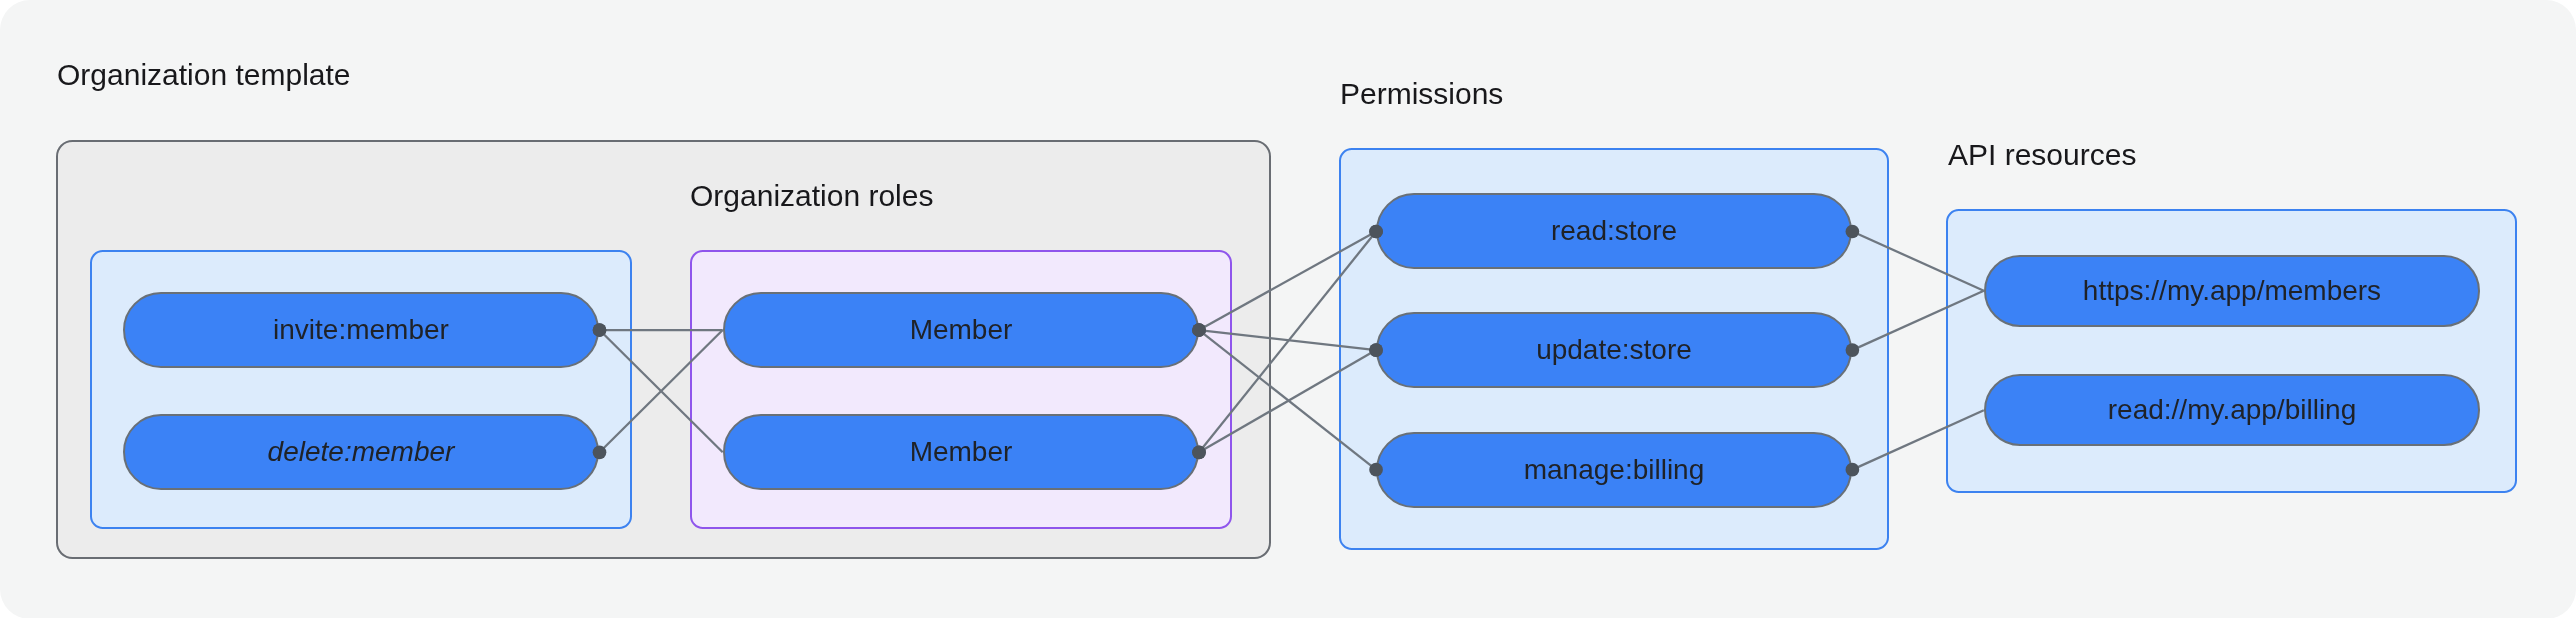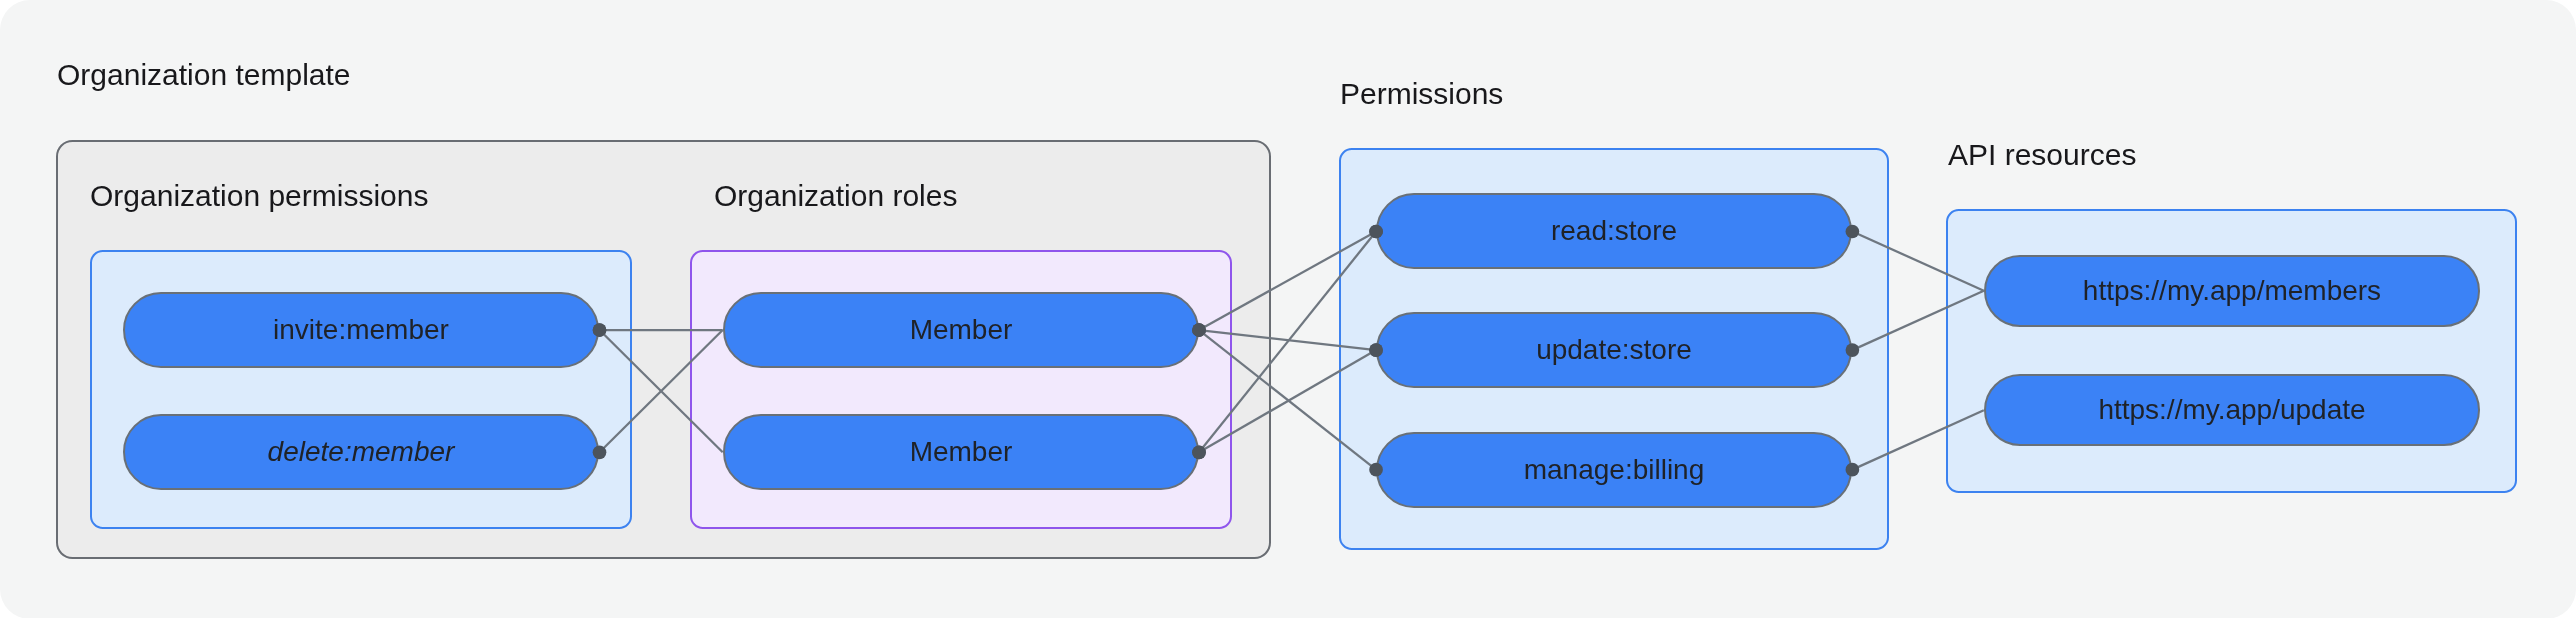--- a/index.html
+++ b/index.html
@@ -52,29 +52,28 @@
 </style>
 </head>
 <body>
 
 <div id="canvas">
 
   <div class="group-title" style="left:57px; top:58px;">Organization template</div>
 
   <div class="box gray" style="left:56px; top:140px; width:1215px; height:419px;"></div>
 
-  <div class="group-title" style="left:90px; top:179px;">Organization permissions</div>
 
   <div class="box blue" style="left:90px; top:250px; width:542px; height:279px;"></div>
 
   <div class="pill" style="left:123px; top:292px; width:476px; height:76px;text-align:right;">invite:member</div>
 
   <div class="pill" style="left:123px; top:414px; width:476px; height:76px;font-style:italic;">delete:member</div>
 
-  <div class="group-title" style="left:690px; top:179px;margin-left:24px;">Organization roles</div>
+  <div class="group-title" style="left:690px; top:179px;">Organization roles</div>
 
   <div class="box purple" style="left:690px; top:250px; width:542px; height:279px;"></div>
 
   <div class="pill" style="left:723px; top:292px; width:476px; height:76px;">Member</div>
 
   <div class="pill" style="left:723px; top:414px; width:476px; height:76px;">Member</div>
 
   <div class="group-title" style="left:1340px; top:77px;">Permissions</div>
 
   <div class="box blue" style="left:1339px; top:148px; width:550px; height:402px;"></div>
@@ -84,21 +83,21 @@
   <div class="pill" style="left:1376px; top:312px; width:476px; height:76px;">update:store</div>
 
   <div class="pill" style="left:1376px; top:432px; width:476px; height:76px;">manage:billing</div>
 
   <div class="group-title" style="left:1948px; top:138px;">API resources</div>
 
   <div class="box blue" style="left:1946px; top:209px; width:571px; height:284px;"></div>
 
   <div class="pill" style="left:1984px; top:255px; width:496px; height:72px;">https://my.app/members</div>
 
-  <div class="pill" style="left:1984px; top:374px; width:496px; height:72px;">https://my.app/update</div>
+  <div class="pill" style="left:1984px; top:374px; width:496px; height:72px;">read://my.app/billing</div>
 
   <svg id="edges-svg" width="2576" height="619" viewBox="0 0 2823 678">
       <line x1="657" y1="361.5" x2="792" y2="361.5" stroke="#6f7780" stroke-width="2.5"></line>
       <circle cx="657" cy="361.5" r="7.5" fill="#4d545c"></circle>
       <line x1="657" y1="361.5" x2="792" y2="495.5" stroke="#6f7780" stroke-width="2.5"></line>
       <circle cx="657" cy="361.5" r="7.5" fill="#4d545c"></circle>
       <line x1="657" y1="495.5" x2="792" y2="361.5" stroke="#6f7780" stroke-width="2.5"></line>
       <circle cx="657" cy="495.5" r="7.5" fill="#4d545c"></circle>
       <line x1="1314" y1="361.5" x2="1508" y2="253.5" stroke="#6f7780" stroke-width="2.5"></line>
       <circle cx="1314" cy="361.5" r="7.5" fill="#4d545c"></circle>

